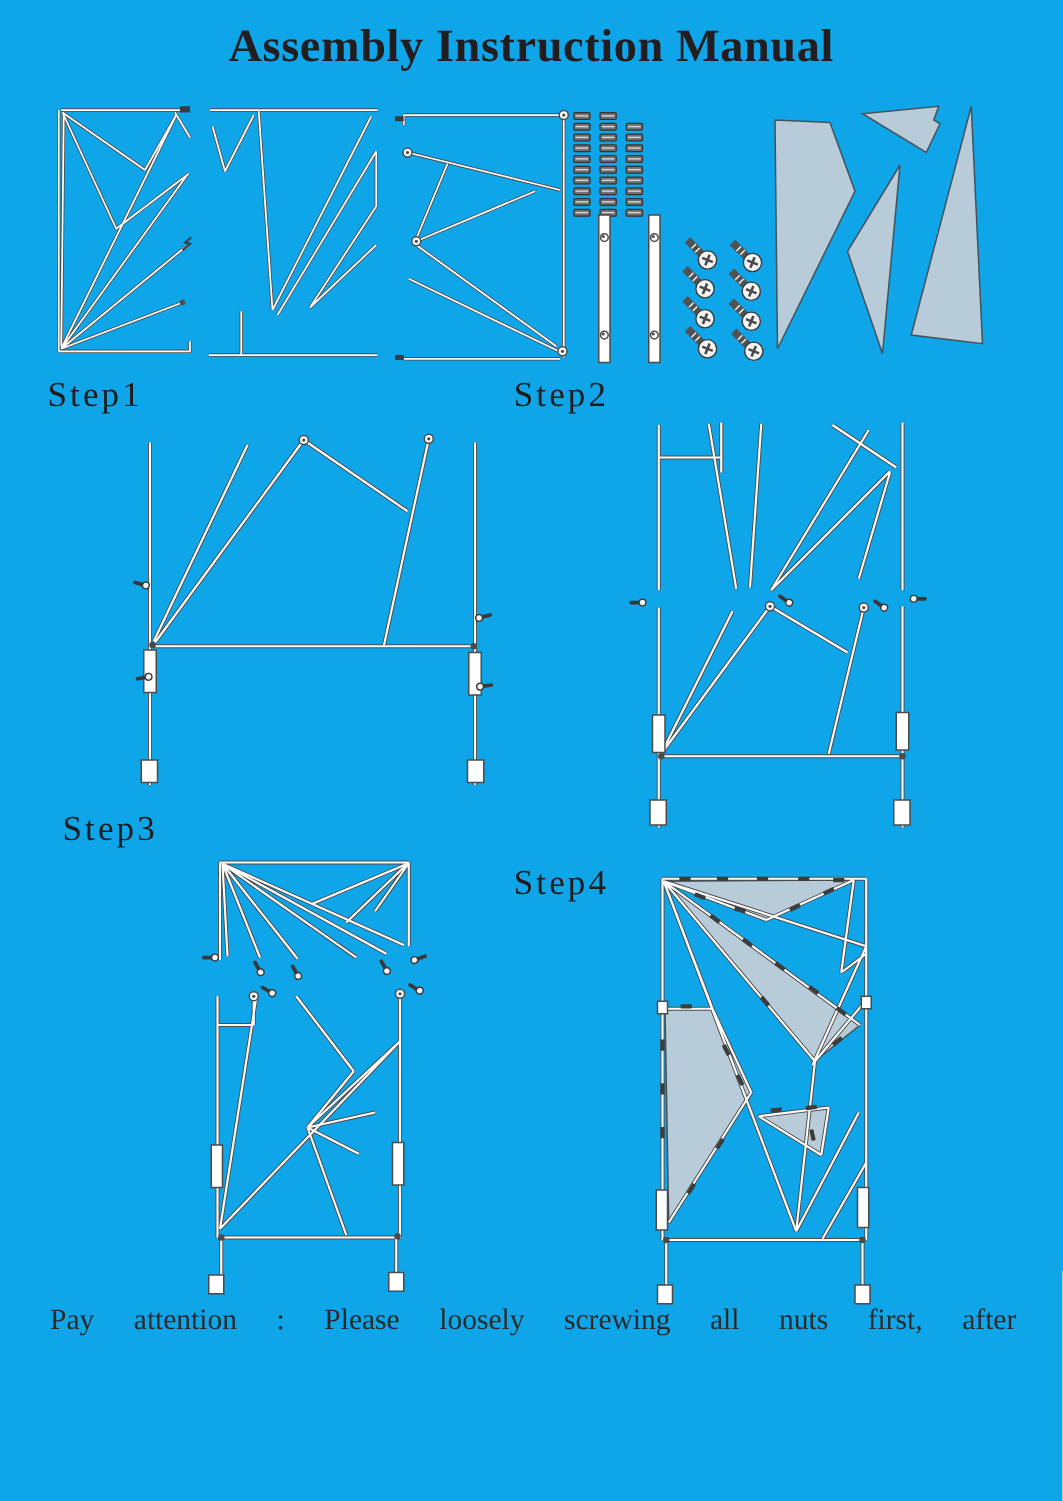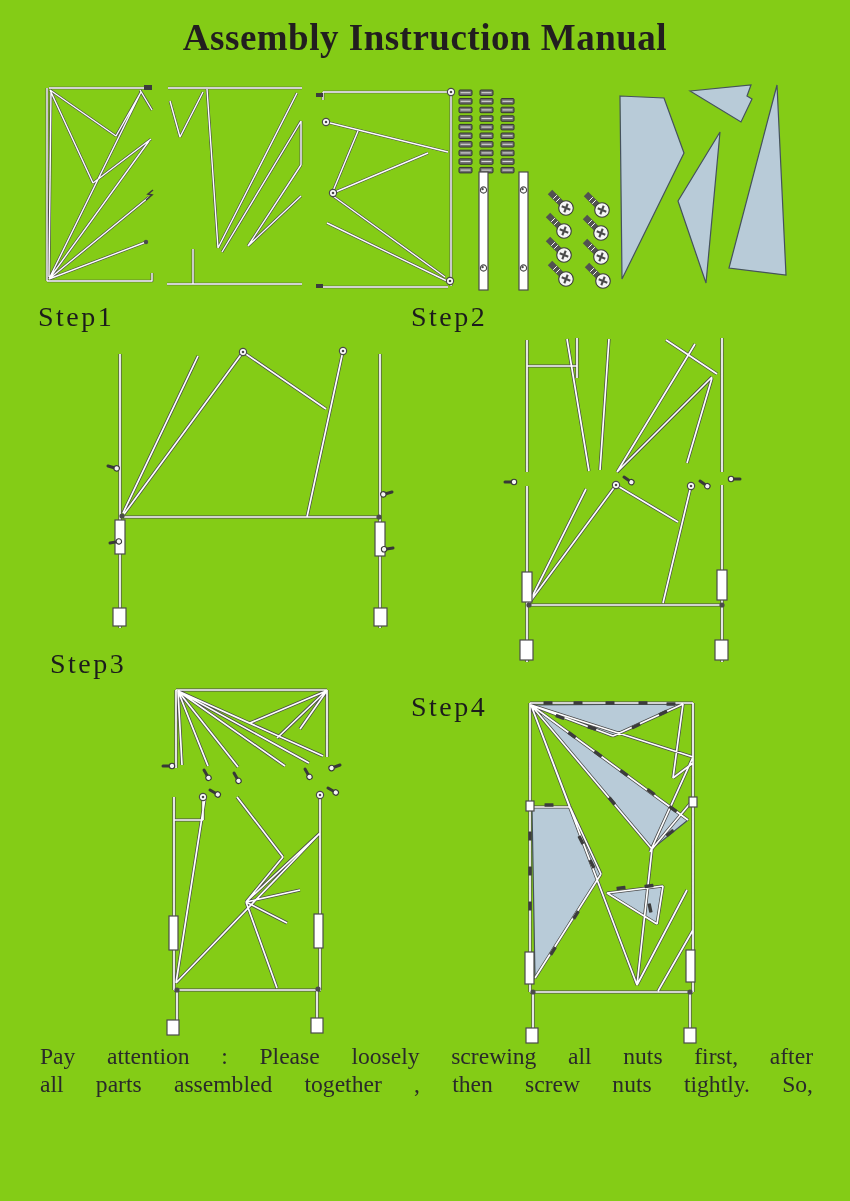--- a/index.html
+++ b/index.html
@@ -1,16 +1,16 @@
 <!DOCTYPE html>
 <html style="--fabric: #b8cbd8; --line: #4b4b4b; --text: #232323;"><head>
 <meta charset="utf-8">
 <style>
   html,body{margin:0;padding:0;background:#ffffff;}
-  .page{position:relative;width:850px;height:1201px;background:#84cc16;overflow:hidden;
+  .page{position:relative;width:850px;height:1201px;background:#0ea5e9;overflow:hidden;
         font-family:"Liberation Serif",serif;color:#232323;}
   .title{position:absolute;left:0;top:16px;width:100%;text-align:center;
          font-size:37px;font-weight:700;letter-spacing:.5px;color:#221e1f;}
   .step-label{position:absolute;font-size:28px;letter-spacing:2.5px;color:#1c1c1c;}
   #lbl1{left:38px;top:301px}
   #lbl2{left:411px;top:301px}
   #lbl3{left:50px;top:648px}
   #lbl4{left:411px;top:691px}
   .attention{position:absolute;left:40px;top:1043px;width:773px;
              font-size:23.6px;line-height:27.6px;color:#2a2a2a;}
@@ -332,16 +332,15 @@
       <use href="#clipr" transform="translate(576,915) rotate(122)"></use>
       <use href="#clipr" transform="translate(553,951) rotate(122)"></use>
       <use href="#clipr" transform="translate(621,888) rotate(-7)"></use>
       <use href="#clipr" transform="translate(649,886) rotate(-7)"></use>
       <use href="#clipr" transform="translate(650,908) rotate(78)"></use>
     </g>
   </svg>
 
   <div class="attention">
     <div class="ln">Pay attention : Please loosely screwing all nuts first,  after</div>
-    <div class="ln">all parts assembled together , then screw nuts tightly.  So,</div>
   </div>
 
 </div>
 
 </body></html>

